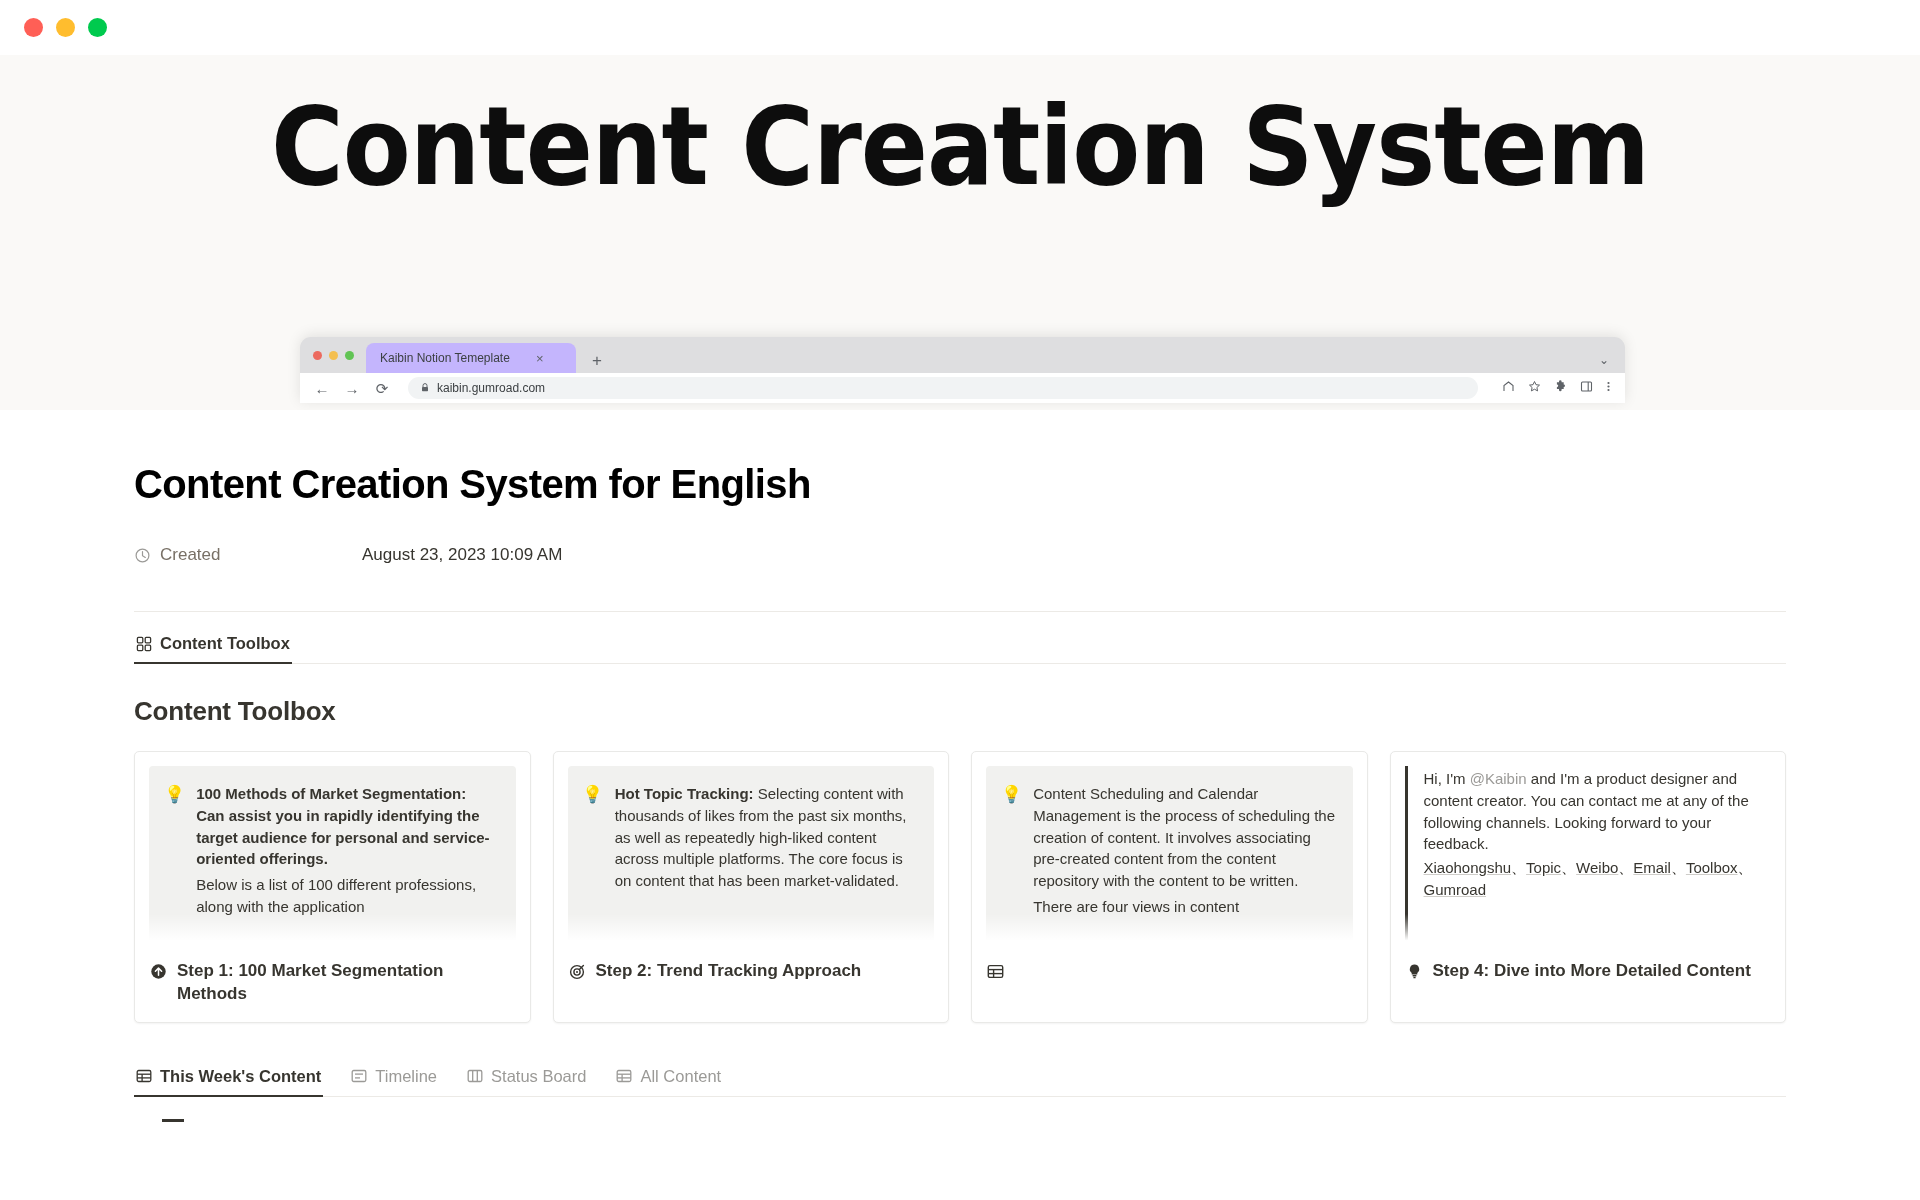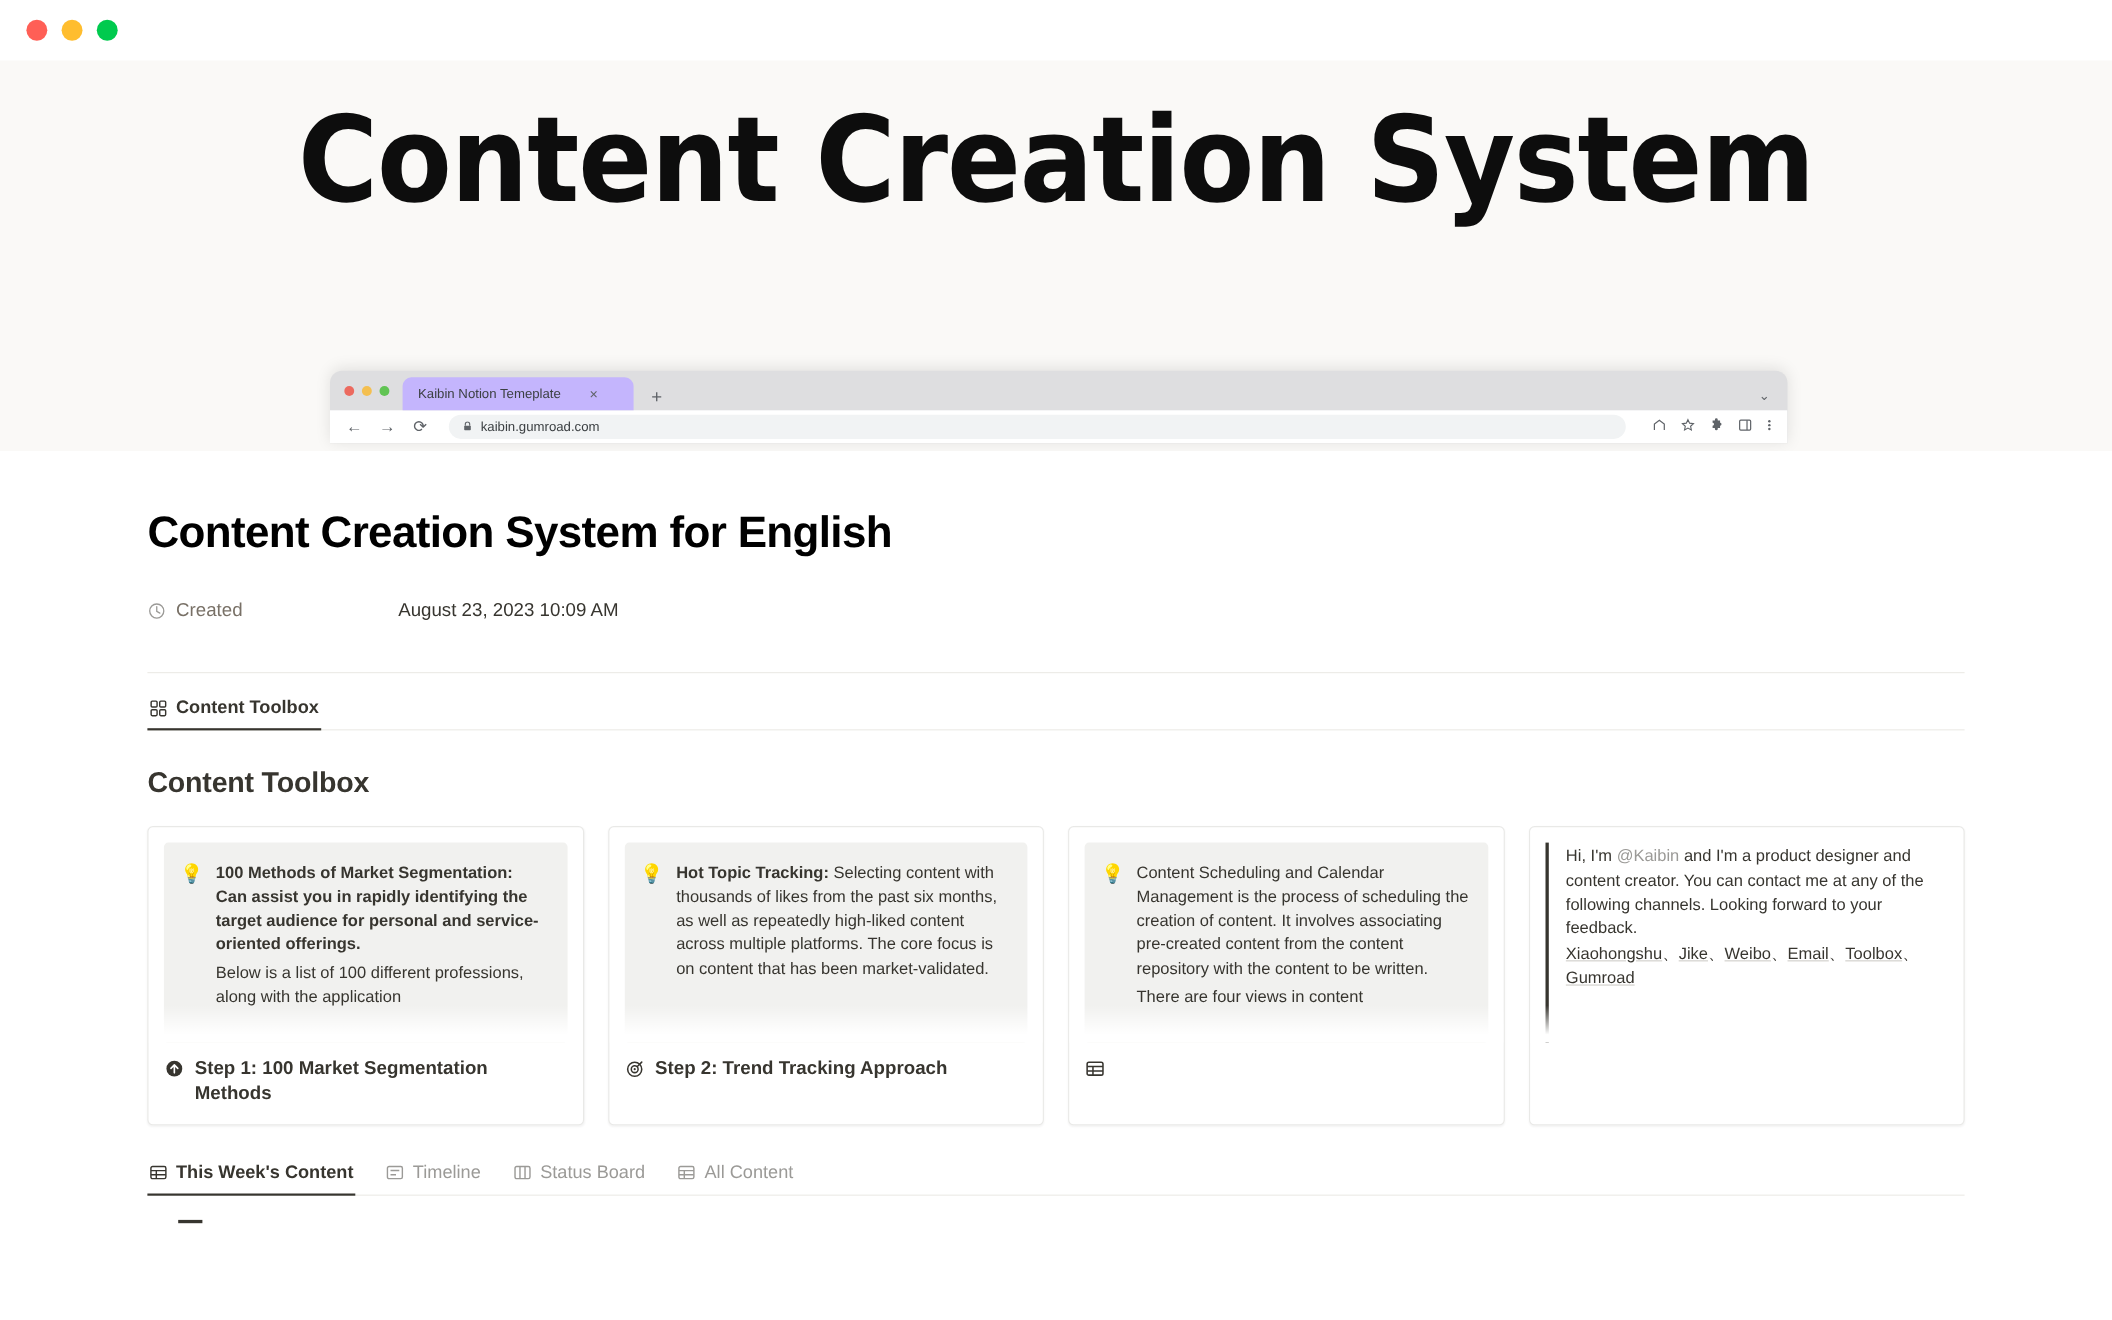--- a/index.html
+++ b/index.html
@@ -429,30 +429,40 @@
     </div>
 
     <div class="card">
       <div class="card-preview">
         <div class="callout-quote">
           <div class="callout-text">
             <p>
               <span>Hi, I'm </span><span class="mention">@Kaibin</span><span> and I'm a product designer and content creator. You can contact me at any of the following channels. Looking forward to your feedback.</span>
             </p>
             <p style="margin-top:2px;">
-              <a class="lnk" href="#">Xiaohongshu</a><span>、</span><a class="lnk" href="#">Jike</a><span>、</span><a class="lnk" href="#">Weibo</a><span>、</span><a class="lnk" href="#">Email</a><span>、</span><a class="lnk" href="#">Toolbox</a><span>、</span><a class="lnk" href="#">Gumroad</a>
+              <a class="lnk" href="#">Xiaohongshu</a><span>、</span><a class="lnk" href="#">Topic</a><span>、</span><a class="lnk" href="#">Weibo</a><span>、</span><a class="lnk" href="#">Email</a><span>、</span><a class="lnk" href="#">Toolbox</a><span>、</span><a class="lnk" href="#">Gumroad</a>
             </p>
           </div>
         </div>
       </div>
+      <div class="card-footer">
+        <span class="card-footer-icon">
+          <svg width="17" height="17" viewBox="0 0 17 17">
+              <path d="M8.5 1.6a4.6 4.6 0 0 1 2.8 8.3v1.5H5.7V9.9A4.6 4.6 0 0 1 8.5 1.6z" fill="#37352f"></path>
+              <rect x="6.5" y="12.1" width="4" height="1.3" rx="0.6" fill="#37352f"></rect>
+              <rect x="7.3" y="14" width="2.4" height="1.3" rx="0.6" fill="#37352f"></rect>
+            </svg>
+        </span>
+        <span class="card-title">Step 4: Dive into More Detailed Content</span>
+      </div>
     </div>
 
   </div>
 
-  <div class="tabstrip" style="margin-top:28px;">
+  <div class="tabstrip" style="margin-top:38px;">
     <div class="tab active">
       <span>
         <svg width="16" height="16" viewBox="0 0 16 16">
             <rect x="1.2" y="2.5" width="13.6" height="11" rx="1.5" fill="none" stroke="#37352f" stroke-width="1.3"></rect>
             <line x1="1.2" y1="6.2" x2="14.8" y2="6.2" stroke="#37352f" stroke-width="1.3"></line>
             <line x1="1.2" y1="9.9" x2="14.8" y2="9.9" stroke="#37352f" stroke-width="1.3"></line>
             <line x1="6.1" y1="6.2" x2="6.1" y2="13.5" stroke="#37352f" stroke-width="1.3"></line>
           </svg>
       </span>
       <span>This Week's Content</span>

